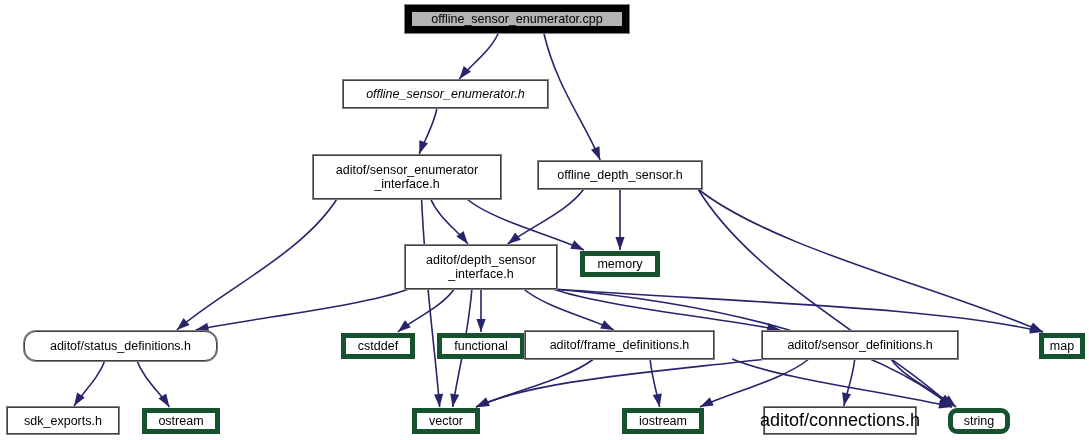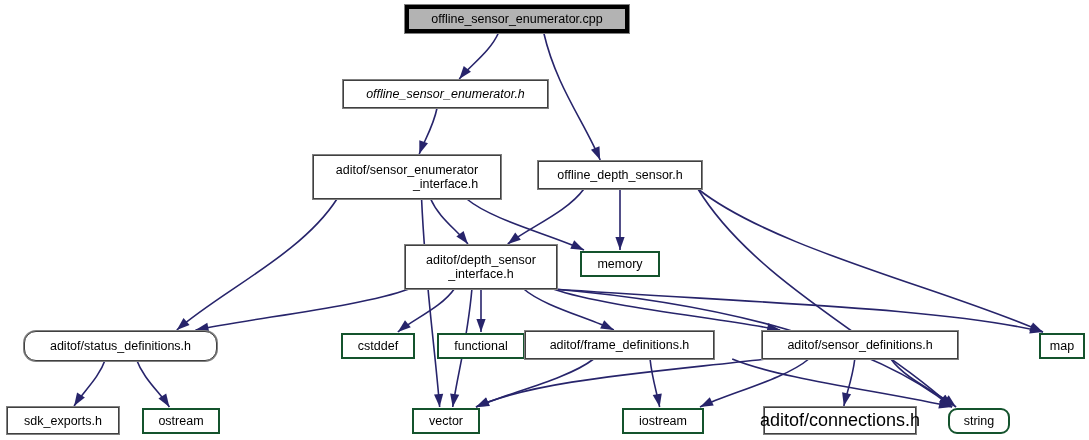--- a/index.html
+++ b/index.html
@@ -38,31 +38,31 @@
     align-items: center;
     justify-content: center;
     text-align: center;
     line-height: 1.12;
     white-space: pre;
     color: #000000;
     background: #ffffff;
   }
   .node.kind-root {
     background: #b3b3b3;
-    border: 4px solid #000000;
+    border: 7px solid #000000;
     box-shadow: 0 0 0 1px #808080;
   }
   .node.kind-local {
     background: #ffffff;
     border: 1px solid #404040;
     box-shadow: 0 0 0 1px #808080;
   }
   .node.kind-system {
     background: #ffffff;
-    border: 2px solid #14532d;
+    border: 5px solid #14532d;
   }
 </style>
 </head>
 <body>
 
 <div id="graph-root">
   <svg id="graph-svg" viewBox="0 0 1089 440" preserveAspectRatio="none" aria-hidden="true">
       <path class="edge-path" d="M498.41,33 C489.79625200000004,52.32 470.219552,65.2 459.2566,79"></path>
       <polygon class="edge-head" points="459.2566,79 463.7411501480709,65.95972354704715 470.94472030744623,71.6823607851532"></polygon>
       <path class="edge-path" d="M543.78,33 C556.188616,86.34 584.3900160000001,121.9 600.1828,160"></path>
@@ -116,21 +116,21 @@
       <path class="edge-path" d="M808.78,359 C784.8484,379.16 730.4584,392.6 700,407"></path>
       <polygon class="edge-head" points="700,407 709.786606454748,397.28494291834147 713.7188300653992,405.60225122547047"></polygon>
       <path class="edge-path" d="M854.8,359 C852.3905599999999,378.74 846.9145599999999,391.9 843.848,406"></path>
       <polygon class="edge-head" points="843.848,406 842.1158179612656,392.31937335555546 851.1056627790759,394.27454346367637"></polygon>
       <path class="edge-path" d="M890.94,359 C905.2761680000001,379.16 937.858368,392.6 956.1044,407"></path>
       <polygon class="edge-head" points="956.1044,407 943.0498457318546,402.5571841294012 948.749411964246,395.33534608340597"></polygon>
     </svg>
   <div id="node-layer">
       <div class="node kind-root" style="left: 405px; top: 5px; width: 224px; height: 28px; font-size: 12.5px;">offline_sensor_enumerator.cpp</div>
       <div class="node kind-local" style="left: 343px; top: 80px; width: 205px; height: 28px; font-size: 12.5px; font-style: italic;">offline_sensor_enumerator.h</div>
-      <div class="node kind-local" style="left: 313px; top: 155px; width: 188px; height: 44px; font-size: 12.5px; text-align: right;">aditof/sensor_enumerator
+      <div class="node kind-local" style="left: 313px; top: 155px; width: 188px; height: 44px; font-size: 12.5px;">aditof/sensor_enumerator
 _interface.h</div>
       <div class="node kind-local" style="left: 538px; top: 161px; width: 164px; height: 28px; font-size: 12.5px;">offline_depth_sensor.h</div>
       <div class="node kind-local" style="left: 405px; top: 245px; width: 152px; height: 44px; font-size: 12.5px;">aditof/depth_sensor
 _interface.h</div>
       <div class="node kind-system" style="left: 580px; top: 251px; width: 80px; height: 26px; font-size: 12.5px;">memory</div>
       <div class="node kind-local" style="left: 24px; top: 331px; width: 193px; height: 30px; font-size: 12.5px; border-radius: 12px;">aditof/status_definitions.h</div>
       <div class="node kind-system" style="left: 341px; top: 333px; width: 74px; height: 26px; font-size: 12.5px;">cstddef</div>
       <div class="node kind-system" style="left: 437px; top: 333px; width: 88px; height: 26px; font-size: 12.5px;">functional</div>
       <div class="node kind-local" style="left: 525px; top: 331px; width: 189px; height: 28px; font-size: 12.5px;">aditof/frame_definitions.h</div>
       <div class="node kind-local" style="left: 762px; top: 331px; width: 196px; height: 28px; font-size: 12.5px;">aditof/sensor_definitions.h</div>

